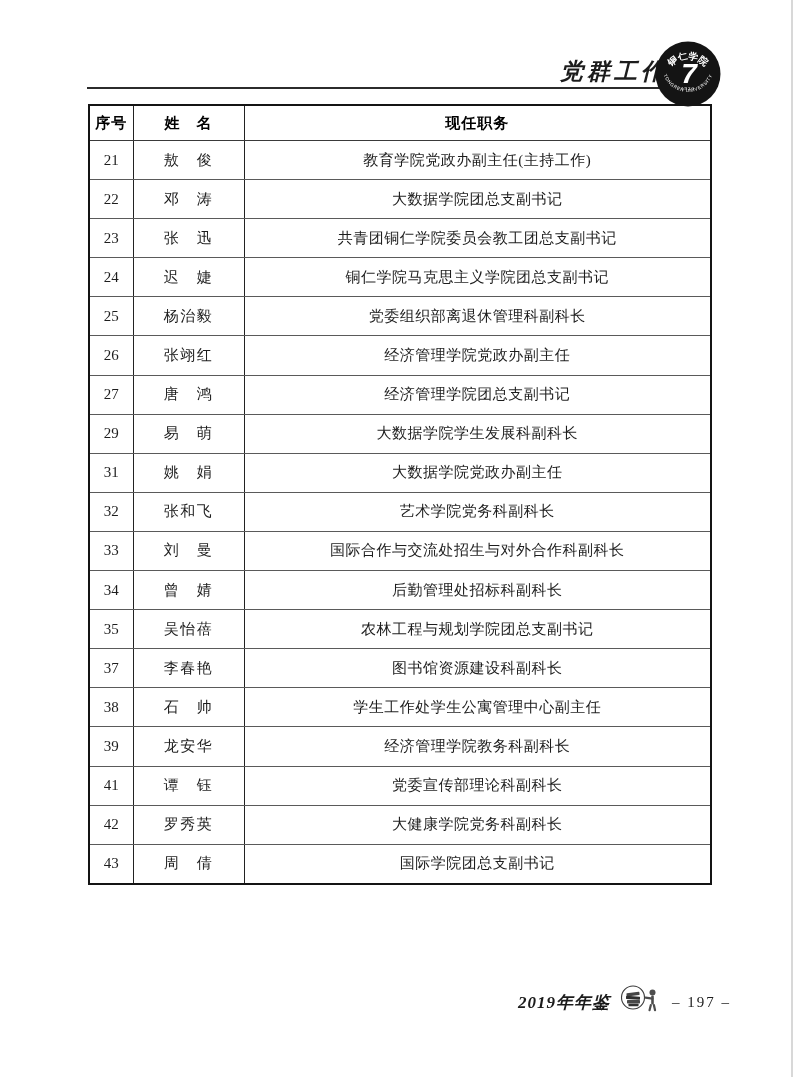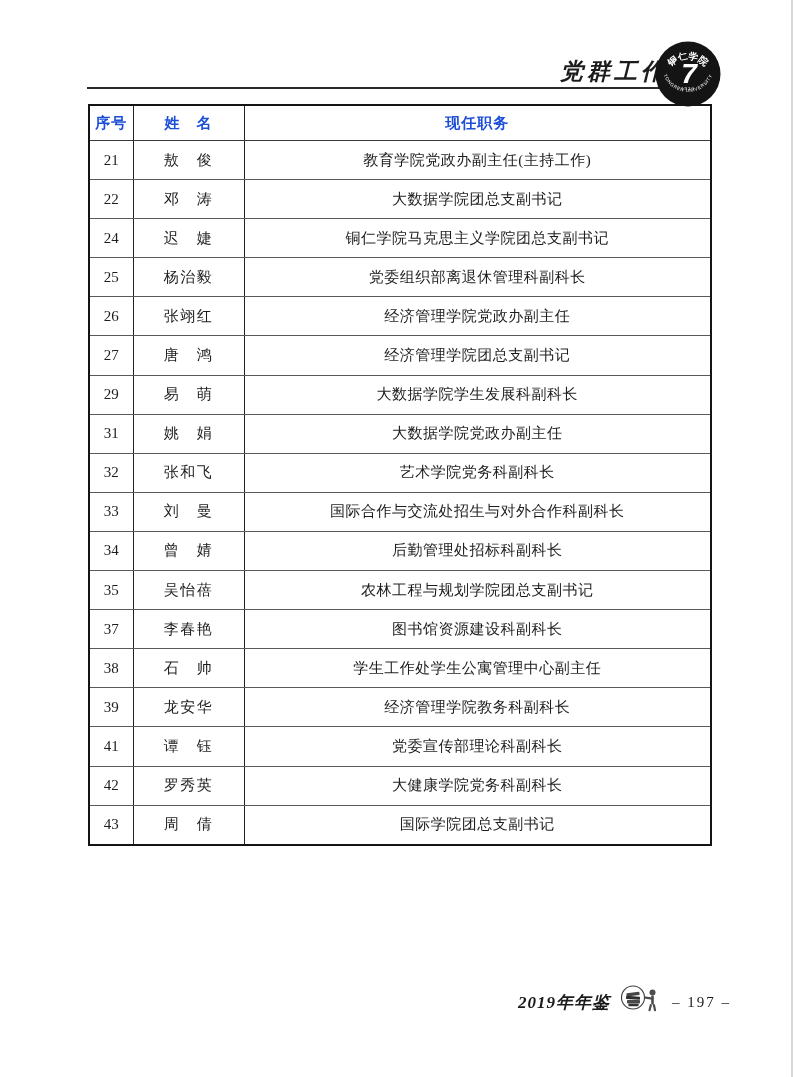--- a/index.html
+++ b/index.html
@@ -61,21 +61,21 @@
     height: 32px;
     font-family: "Liberation Sans", "DejaVu Sans", sans-serif;
     font-weight: 600;
     font-size: 15px;
     text-align: center;
     vertical-align: middle;
     border: 1.5px solid #222;
     border-top: none;
     border-bottom: 1px solid #3a3a3a;
     letter-spacing: 1px;
-    color: #1d4ed8;
+    color: #000000;
   }
   table.roster td {
     height: 36.1px;
     font-size: 15px;
     text-align: center;
     vertical-align: middle;
     border-left: 1.5px solid #222;
     border-right: 1.5px solid #222;
     border-top: 1px solid #5a5a5a;
     border-bottom: 1px solid #5a5a5a;
@@ -165,20 +165,25 @@
       <td class="name">敖　俊</td>
       <td class="position">教育学院党政办副主任(主持工作)</td>
     </tr>
 
     <tr>
       <td class="no">22</td>
       <td class="name">邓　涛</td>
       <td class="position">大数据学院团总支副书记</td>
     </tr>
 
+    <tr>
+      <td class="no">23</td>
+      <td class="name">张　迅</td>
+      <td class="position">共青团铜仁学院委员会教工团总支副书记</td>
+    </tr>
 
     <tr>
       <td class="no">24</td>
       <td class="name">迟　婕</td>
       <td class="position">铜仁学院马克思主义学院团总支副书记</td>
     </tr>
 
     <tr>
       <td class="no">25</td>
       <td class="name">杨治毅</td>

